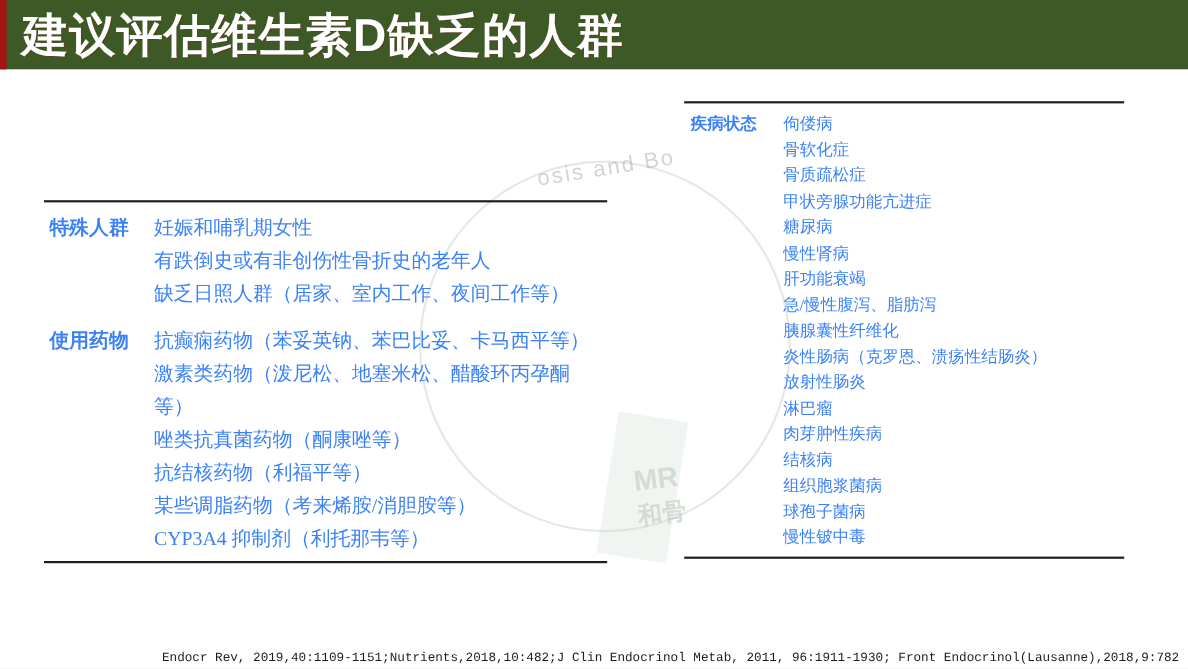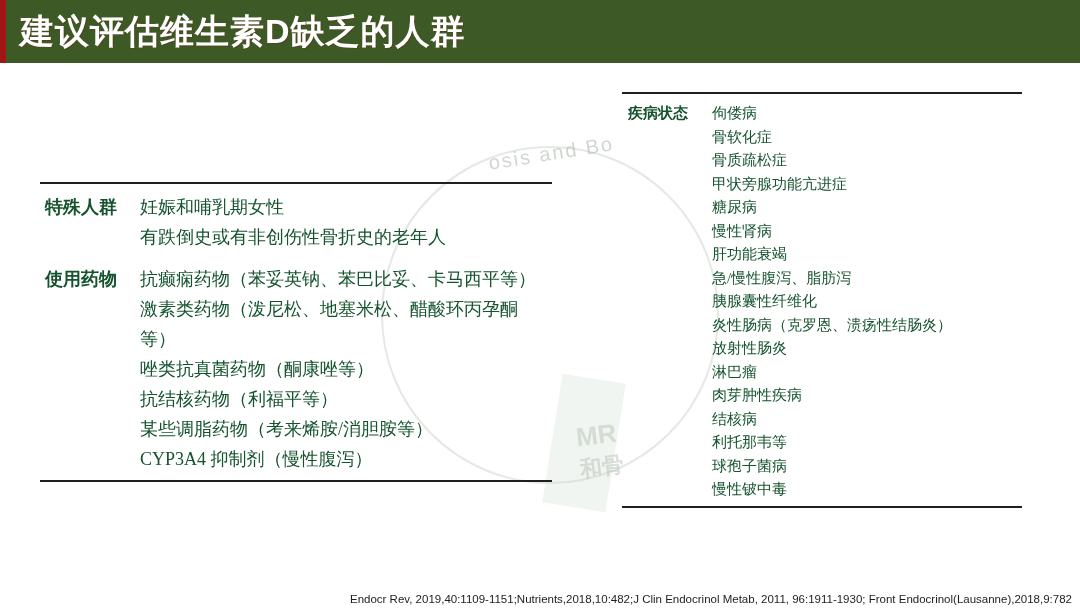--- a/index.html
+++ b/index.html
@@ -16,21 +16,21 @@
     background:#3d5a26;
   }
   .title-accent{
     position:absolute;left:0;top:0;width:6px;height:63px;
     background:#a31414;
   }
   .page-title{
     position:absolute;left:20px;top:0;margin:0;height:63px;
     display:flex;align-items:center;
     font-family:"Liberation Sans", sans-serif;
-    font-size:34px;font-weight:bold;color:#ffffff;
+    font-size:42px;font-weight:bold;color:#ffffff;
     letter-spacing:1px;
     text-shadow:1px 1px 0 rgba(120,30,20,0.35);
   }
   
   .watermark{position:absolute;left:0;top:0;width:1080px;height:608px;pointer-events:none;}
   .wm-circle{position:absolute;left:370px;top:135px;}
   .wm-arc{
     position:absolute;left:488px;top:142px;
     transform:rotate(-9deg);
     font-family:"Liberation Sans", sans-serif;
@@ -53,21 +53,21 @@
     position:absolute;left:580px;top:452px;
     transform:rotate(-7deg);
     font-size:22px;font-weight:bold;
     color:rgba(185,196,185,0.55);
   }
   
   .tbl{
     position:absolute;
     border-top:2px solid #1f1f1f;
     border-bottom:2px solid #1f1f1f;
-    color:#14532d;
+    color:#3b82f6;
     box-sizing:border-box;
   }
   .left-tbl{
     left:40px;top:182px;width:512px;
     padding:8px 0 6px 5px;
     font-size:18px;line-height:30px;
   }
   .right-tbl{
     left:622px;top:92px;width:400px;
     padding:8px 0 4px 6px;
@@ -76,21 +76,21 @@
   .sect{display:flex;align-items:flex-start;}
   .sect + .sect{margin-top:12px;}
   .sect .lab{flex:0 0 95px;font-weight:bold;}
   .right-tbl .lab{flex:0 0 84px;font-weight:bold;}
   .sect .items{flex:1 1 auto;}
   .items > div{white-space:normal;}
   
   .citation{
     position:absolute;right:8px;bottom:3px;
     font-size:11.5px;color:#1d1d1d;
-    font-family:Liberation Sans, sans-serif;
+    font-family:Liberation Mono, monospace;
     letter-spacing:0px;
     margin-left:28px;
   }
 </style>
 </head>
 <body>
 
 <div class="slide">
 
   <div class="title-bar">
@@ -107,31 +107,32 @@
     <span class="wm-mr">MR</span>
     <span class="wm-cn">和骨</span>
   </div>
 
   <section class="tbl left-tbl">
     <div class="sect">
       <span class="lab">特殊人群</span>
       <div class="items">
         <div>妊娠和哺乳期女性</div>
         <div>有跌倒史或有非创伤性骨折史的老年人</div>
+        <div>缺乏日照人群（居家、室内工作、夜间工作等）</div>
       </div>
     </div>
     <div class="sect">
       <span class="lab">使用药物</span>
       <div class="items">
         <div>抗癫痫药物（苯妥英钠、苯巴比妥、卡马西平等）</div>
         <div>激素类药物（泼尼松、地塞米松、醋酸环丙孕酮等）</div>
         <div>唑类抗真菌药物（酮康唑等）</div>
         <div>抗结核药物（利福平等）</div>
         <div>某些调脂药物（考来烯胺/消胆胺等）</div>
-        <div>CYP3A4 抑制剂（慢性腹泻）</div>
+        <div>CYP3A4 抑制剂（利托那韦等）</div>
       </div>
     </div>
   </section>
 
   <section class="tbl right-tbl">
     <div class="sect">
       <span class="lab">疾病状态</span>
       <div class="items">
         <div>佝偻病</div>
         <div>骨软化症</div>
@@ -140,21 +141,21 @@
         <div>糖尿病</div>
         <div>慢性肾病</div>
         <div>肝功能衰竭</div>
         <div>急/慢性腹泻、脂肪泻</div>
         <div>胰腺囊性纤维化</div>
         <div>炎性肠病（克罗恩、溃疡性结肠炎）</div>
         <div>放射性肠炎</div>
         <div>淋巴瘤</div>
         <div>肉芽肿性疾病</div>
         <div>结核病</div>
-        <div>利托那韦等</div>
+        <div>组织胞浆菌病</div>
         <div>球孢子菌病</div>
         <div>慢性铍中毒</div>
       </div>
     </div>
   </section>
 
   <div class="citation">Endocr Rev, 2019,40:1109-1151;Nutrients,2018,10:482;J Clin Endocrinol Metab, 2011, 96:1911-1930; Front Endocrinol(Lausanne),2018,9:782</div>
 
 </div>
 

